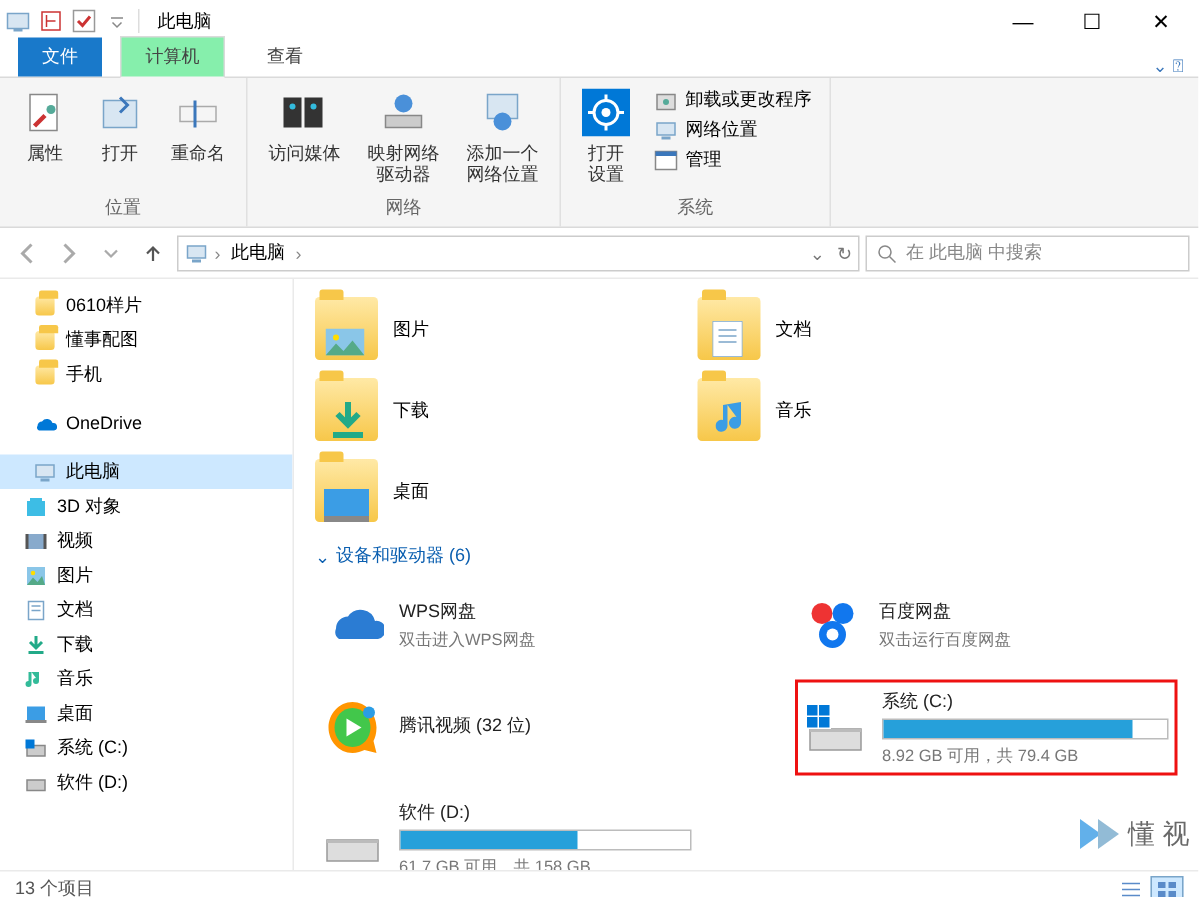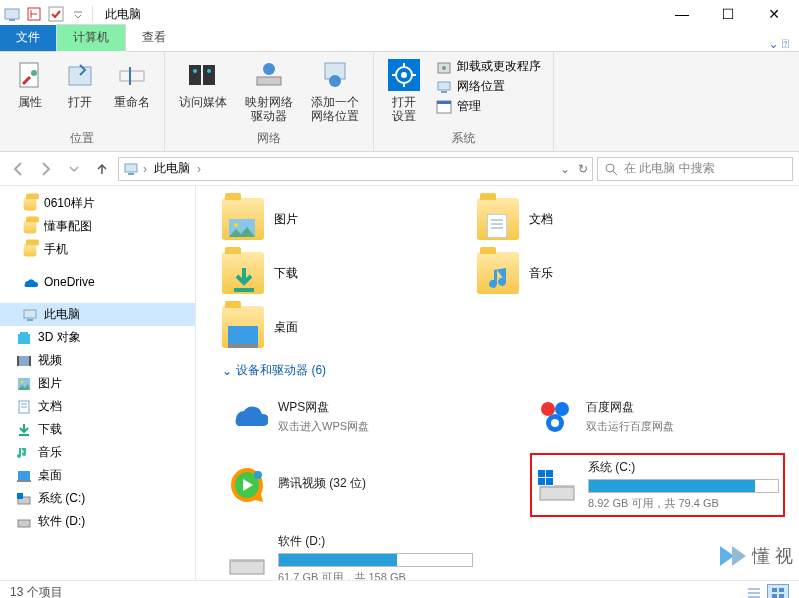--- a/index.html
+++ b/index.html
@@ -5,43 +5,43 @@
 *{margin:0;padding:0;box-sizing:border-box;font-family:"Microsoft YaHei","Segoe UI",sans-serif;font-size:12px;}
 body{width:799px;height:598px;background:#fff;overflow:hidden;position:relative;}
 .titlebar{height:28px;display:flex;align-items:center;padding:0 2px;background:#fff;}
 .titlebar .qat{display:flex;align-items:center;gap:2px;}
 .titlebar .qat-icon{width:20px;height:22px;display:flex;align-items:center;justify-content:center;}
 .titlebar .sep{width:1px;height:16px;background:#ddd;margin:0 4px;}
 .titlebar .title{margin-left:8px;color:#000;}
 .titlebar .winbtns{margin-left:auto;display:flex;}
 .titlebar .winbtn{width:46px;height:28px;display:flex;align-items:center;justify-content:center;font-size:14px;font-family:sans-serif;}
 .tabs{height:24px;display:flex;align-items:flex-end;border-bottom:1px solid #dadada;background:#fff;}
-.tab{padding:4px 16px 5px;color:#444;cursor:default;}
+.tab{padding:4px 16px 5px;color:#444;cursor:default;margin-left:12px;}
 .tab.file{background:#1979ca;color:#fff;}
 .tab.active{background:#86efac;border:1px solid #dadada;border-bottom:1px solid #f5f5f5;margin-bottom:-1px;}
 .tabs .help{margin-left:auto;padding:0 10px;color:#3b77bb;}
 .ribbon{height:100px;background:#f5f5f5;border-bottom:1px solid #dadada;display:flex;}
 .rgroup{border-right:1px solid #e0e0e0;padding:4px 8px 2px;display:flex;flex-direction:column;}
 .rgroup .controls{display:flex;gap:6px;flex:1;}
 .rgroup .label{text-align:center;color:#666;padding:2px 0;}
 .rbtn{display:flex;flex-direction:column;align-items:center;justify-content:flex-start;padding:3px 6px;min-width:42px;gap:4px;}
 .rbtn .icn{width:32px;height:32px;display:flex;align-items:center;justify-content:center;}
 .rbtn span{text-align:center;line-height:1.2;color:#333;}
 .rbtn-list{display:flex;flex-direction:column;gap:3px;padding:2px 4px;}
 .rbtn-sm{display:flex;align-items:center;gap:5px;}
 .rbtn-sm .icn{width:16px;height:16px;}
 .navbar{height:34px;display:flex;align-items:center;padding:3px 6px;gap:4px;border-bottom:1px solid #eaeaea;}
 .navbtn{width:24px;height:24px;display:flex;align-items:center;justify-content:center;color:#888;}
 .navbtn.enabled{color:#555;}
 .addrbar{flex:1;height:24px;border:1px solid #ccc;display:flex;align-items:center;padding:0 4px;gap:4px;}
 .addrbar .crumb{padding:0 3px;}
 .addrbar .chev{color:#888;}
 .addrbar .r{margin-left:auto;display:flex;gap:8px;color:#777;}
-.searchbox{width:196px;height:24px;border:1px solid #ccc;display:flex;align-items:center;padding:0 6px;gap:6px;color:#888;}
-.content{display:flex;height:394px;gap:12px;}
+.searchbox{width:216px;height:24px;border:1px solid #ccc;display:flex;align-items:center;padding:0 6px;gap:6px;color:#888;}
+.content{display:flex;height:394px;}
 .tree{width:196px;border-right:1px solid #eaeaea;padding:6px 0;overflow:hidden;}
 .treeitem{display:flex;align-items:center;padding:3px 4px 3px 22px;gap:6px;}
 .treeitem.sel{background:#cde8ff;}
 .treeitem .ticn{width:16px;height:16px;flex-shrink:0;}
 .treeitem.sub{padding-left:16px;}
 .main{flex:1;padding:6px 10px;overflow:auto;}
 .folder-grid{display:flex;flex-wrap:wrap;}
 .folder-tile{width:255px;display:flex;align-items:center;gap:10px;padding:6px 4px;}
 .folder-tile .ficn{width:42px;height:42px;flex-shrink:0;}
 .section-head{color:#0b5fb0;padding:8px 0 6px 4px;display:flex;align-items:center;gap:4px;}

